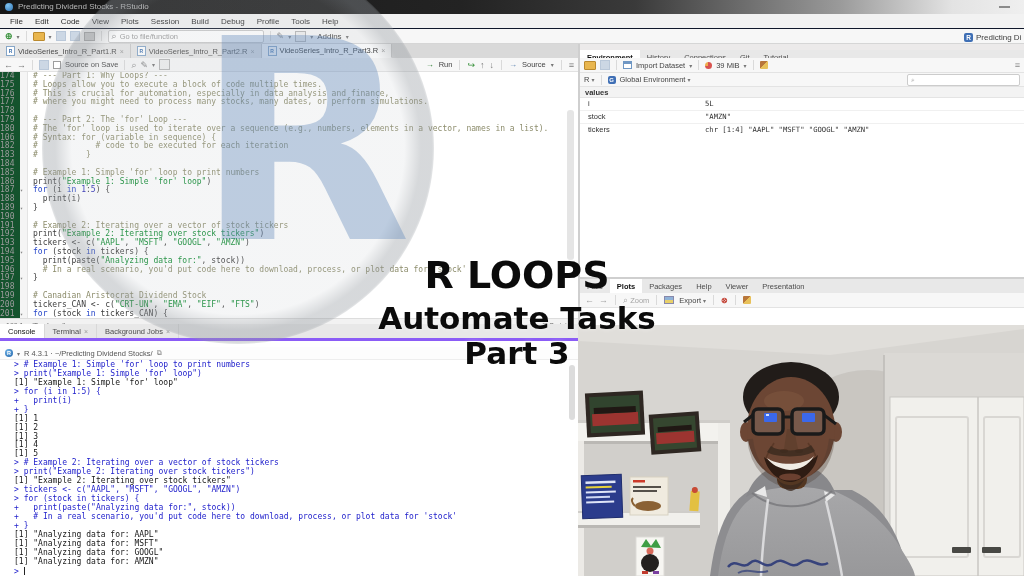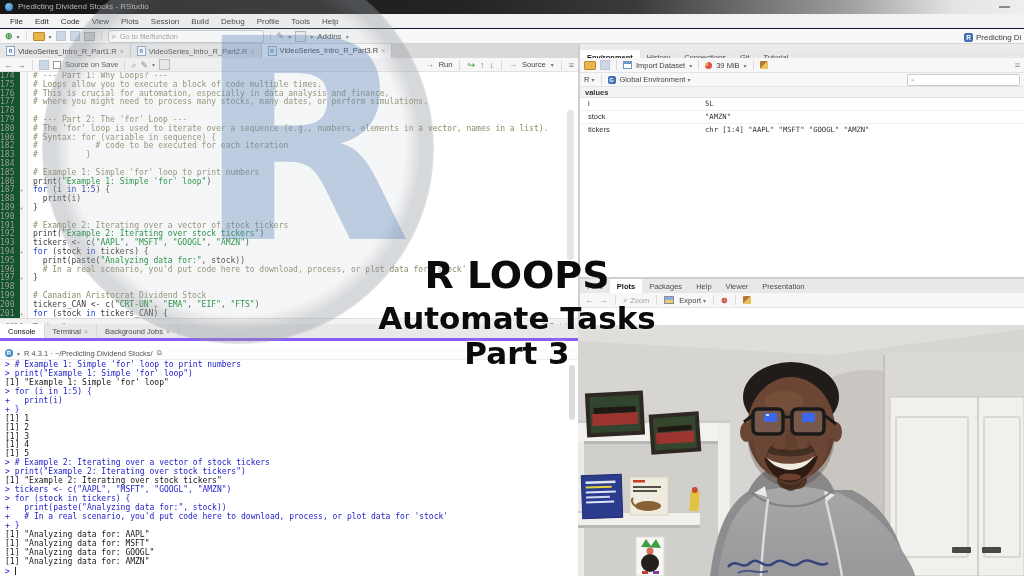--- a/index.html
+++ b/index.html
@@ -67,21 +67,21 @@
   #edstatus .right{margin-left:auto;}
   
   #conpane{left:0;top:333px;width:578px;height:243px;background:#fff;}
   #contabs{left:0;top:324px;width:578px;height:14px;background:#e8e8e8;border-bottom:3px solid #8b5cf6;display:flex;}
   .ctab{display:flex;align-items:center;gap:3px;padding:0 8px;font-size:7.5px;color:#4c4c4c;height:14px;box-sizing:border-box;border-right:1px solid #d8d8d8;}
   .ctab.active{background:#fff;color:#111;}
   #conhdr{left:0;top:347px;width:578px;height:13px;background:#fdfdfd;border-bottom:1px solid #eee;
     display:flex;align-items:center;gap:4px;font-size:7.5px;color:#555;padding:0 5px;box-sizing:border-box;}
   .rball{width:8px;height:8px;border-radius:50%;background:radial-gradient(circle at 35% 30%,#6fb3e8,#1f62a8);
     color:#fff;font-size:5.5px;font-weight:bold;display:flex;align-items:center;justify-content:center;}
-  #conbody{left:0;top:360px;width:566px;height:216px;padding:1px 0 0 5px;box-sizing:border-box;overflow:hidden;}
+  #conbody{left:0;top:360px;width:566px;height:216px;padding:1px 0 0 14px;box-sizing:border-box;overflow:hidden;}
   .cline{height:8.95px;line-height:8.95px;white-space:pre;font-family:"DejaVu Sans Mono",monospace;font-size:8px;}
   .cin{color:#2222cc;}
   .cout{color:#161616;}
   .cursor{display:inline-block;width:1.5px;height:8px;background:#222;vertical-align:-1px;}
   #conscroll{left:569px;top:365px;width:6px;height:55px;background:#dcdcdc;border-radius:3px;}
   
   #envtabs{left:580px;top:44px;width:444px;height:14px;background:#e8e8e8;border-bottom:1px solid #d0d0d0;display:flex;margin-top:6px;}
   .rtab{display:flex;align-items:center;padding:0 7px;font-size:7.5px;color:#4c4c4c;height:14px;box-sizing:border-box;}
   .rtab.active{background:#fff;color:#111;font-weight:bold;}
   #envtb1{left:580px;top:58px;width:444px;height:15px;background:#f7f7f7;border-bottom:1px solid #e3e3e3;

